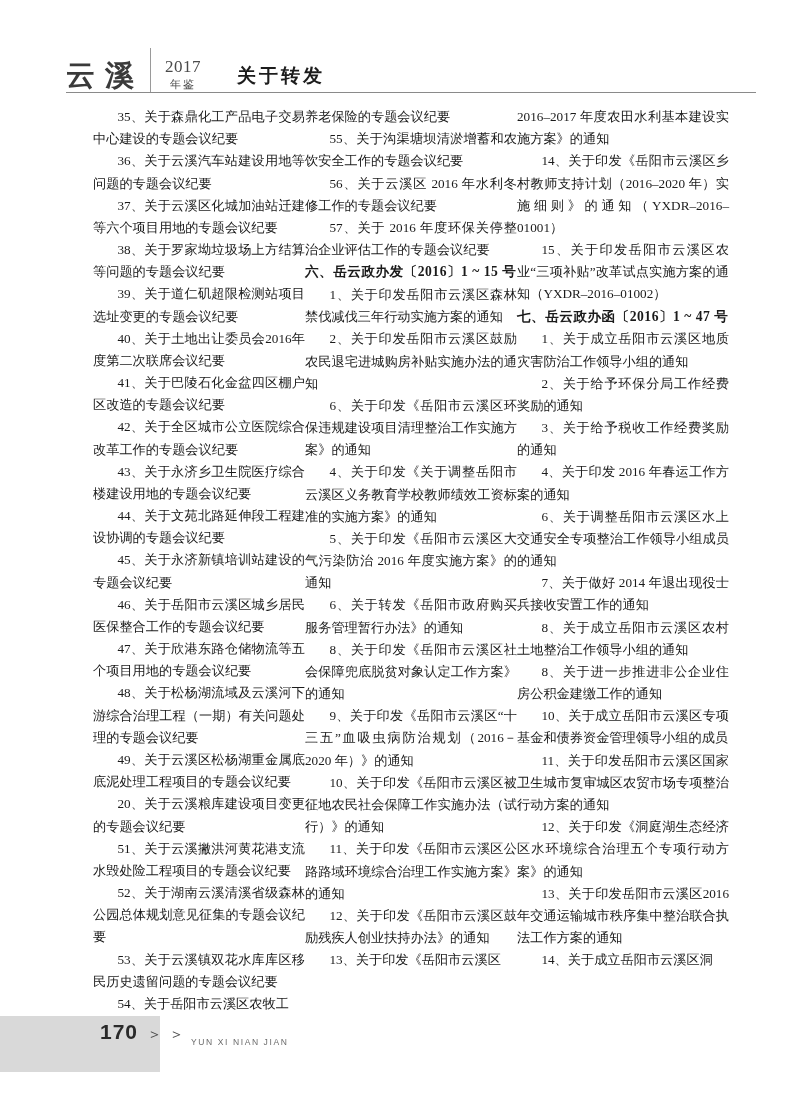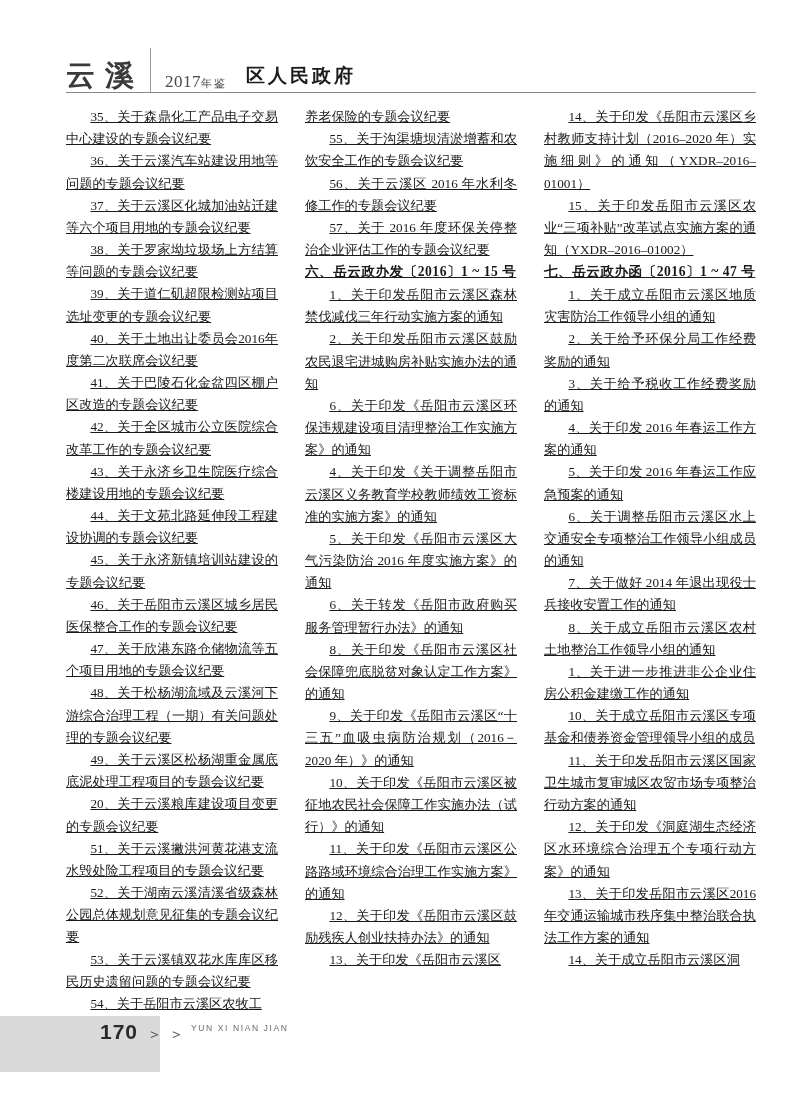--- a/index.html
+++ b/index.html
@@ -51,24 +51,24 @@
     padding-bottom: 2px;
   }
   .logo-divider {
     width: 1px;
     height: 44px;
     background: #9a9a9a;
     margin: 0 14px 0 6px;
   }
   .year-block {
     display: flex;
-    flex-direction: row;
+    flex-direction: column;
     align-items: center;
     line-height: 1;
-    margin-right: 19px;
+    margin-right: 36px;
     padding-bottom: 2px;
   }
   .year-num {
     font-size: 17px;
     color: #4a4a4a;
     letter-spacing: 0.5px;
   }
   .year-cn {
     font-size: 11px;
     color: #4a4a4a;
@@ -84,22 +84,21 @@
   }
 
   
   .columns {
     position: absolute;
     left: 66px;
     top: 106px;
     width: 690px;
     height: 900px;
     display: flex;
-    justify-content: space-between;
-    text-decoration: underline;
+    justify-content: center;
   }
   .col {
     width: 212px;
     font-size: 13.2px;
     line-height: 1.68;
     text-align: justify;
     text-justify: inter-ideograph;
   }
   .col p {
     margin: 0;
@@ -151,36 +150,36 @@
     font-size: 15px;
     color: #4a4a4a;
     margin-left: 9px;
     letter-spacing: 7px;
   }
   .footer-pinyin {
     font-family: "Liberation Sans", sans-serif;
     font-size: 8.5px;
     color: #6b6b6b;
     letter-spacing: 1.6px;
-    margin-top: 3px;
+    margin-top: 17px;
   }
 </style>
 </head>
 <body>
 
 <div class="page">
 
   <div class="header">
     <span class="logo-cn">云溪</span>
     <span class="logo-divider"></span>
     <span class="year-block">
       <span class="year-num">2017</span>
       <span class="year-cn">年鉴</span>
     </span>
-    <span class="header-title">区人民政府</span>
+    <span class="header-title">关于转发</span>
   </div>
   <div class="header-rule"></div>
 
   <div class="columns">
 
     <div class="col">
       <p class="item indent">35、关于森鼎化工产品电子交易中心建设的专题会议纪要</p>
       <p class="item indent">36、关于云溪汽车站建设用地等问题的专题会议纪要</p>
       <p class="item indent">37、关于云溪区化城加油站迁建等六个项目用地的专题会议纪要</p>
       <p class="item indent">38、关于罗家坳垃圾场上方结算等问题的专题会议纪要</p>
@@ -217,33 +216,33 @@
       <p class="item indent">6、关于转发《岳阳市政府购买服务管理暂行办法》的通知</p>
       <p class="item indent">8、关于印发《岳阳市云溪区社会保障兜底脱贫对象认定工作方案》的通知</p>
       <p class="item indent">9、关于印发《岳阳市云溪区“十三五”血吸虫病防治规划（2016－2020 年）》的通知</p>
       <p class="item indent">10、关于印发《岳阳市云溪区被征地农民社会保障工作实施办法（试行）》的通知</p>
       <p class="item indent">11、关于印发《岳阳市云溪区公路路域环境综合治理工作实施方案》的通知</p>
       <p class="item indent">12、关于印发《岳阳市云溪区鼓励残疾人创业扶持办法》的通知</p>
       <p class="item indent">13、关于印发《岳阳市云溪区</p>
     </div>
 
     <div class="col">
+      <p class="item">2016–2017 年度农田水利基本建设实施方案》的通知</p>
       <p class="item indent">14、关于印发《岳阳市云溪区乡村教师支持计划（2016–2020 年）实施细则》的通知（YXDR–2016–01001）</p>
       <p class="item indent">15、关于印发岳阳市云溪区农业“三项补贴”改革试点实施方案的通知（YXDR–2016–01002）</p>
 
       <p class="sec-head">七、岳云政办函〔2016〕1 ~ 47 号</p>
       <p class="item indent">1、关于成立岳阳市云溪区地质灾害防治工作领导小组的通知</p>
       <p class="item indent">2、关于给予环保分局工作经费奖励的通知</p>
       <p class="item indent">3、关于给予税收工作经费奖励的通知</p>
       <p class="item indent">4、关于印发 2016 年春运工作方案的通知</p>
-      <p class="item indent">5、关于印发 2016 年春运工作应急预案的通知</p>
       <p class="item indent">6、关于调整岳阳市云溪区水上交通安全专项整治工作领导小组成员的通知</p>
       <p class="item indent">7、关于做好 2014 年退出现役士兵接收安置工作的通知</p>
       <p class="item indent">8、关于成立岳阳市云溪区农村土地整治工作领导小组的通知</p>
-      <p class="item indent">1、关于进一步推进非公企业住房公积金建缴工作的通知</p>
+      <p class="item indent">8、关于进一步推进非公企业住房公积金建缴工作的通知</p>
       <p class="item indent">10、关于成立岳阳市云溪区专项基金和债券资金管理领导小组的成员</p>
       <p class="item indent">11、关于印发岳阳市云溪区国家卫生城市复审城区农贸市场专项整治行动方案的通知</p>
       <p class="item indent">12、关于印发《洞庭湖生态经济区水环境综合治理五个专项行动方案》的通知</p>
       <p class="item indent">13、关于印发岳阳市云溪区2016 年交通运输城市秩序集中整治联合执法工作方案的通知</p>
       <p class="item indent">14、关于成立岳阳市云溪区洞</p>
     </div>
 
   </div>
 
   <div class="footer-bar"></div>

